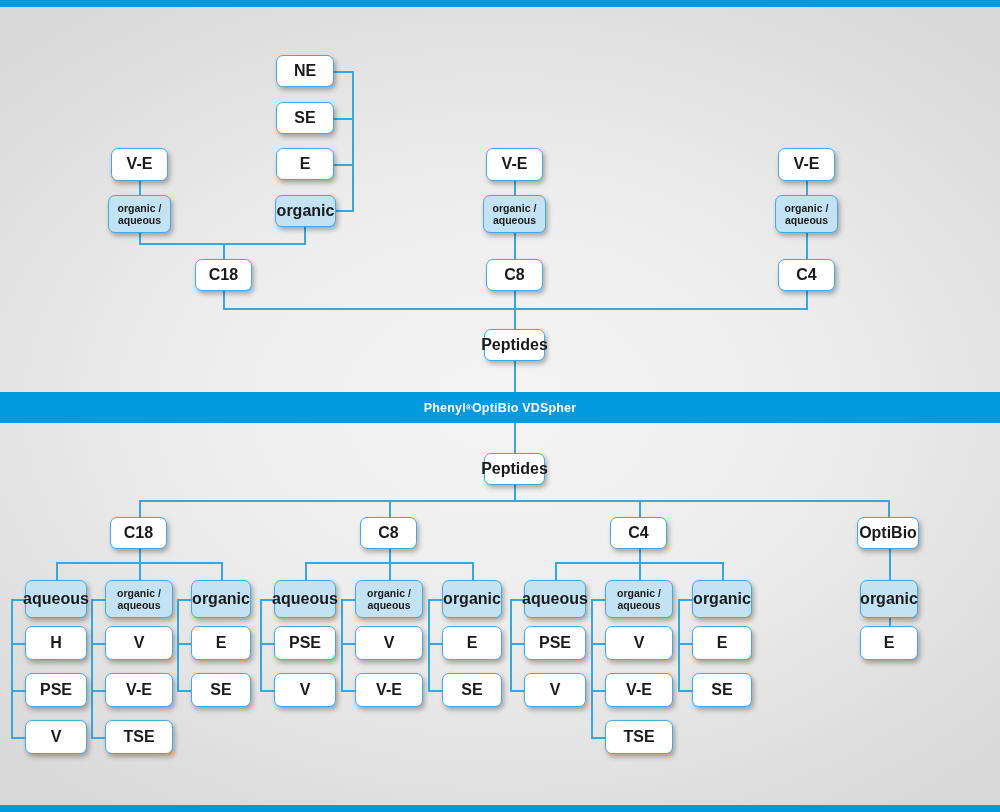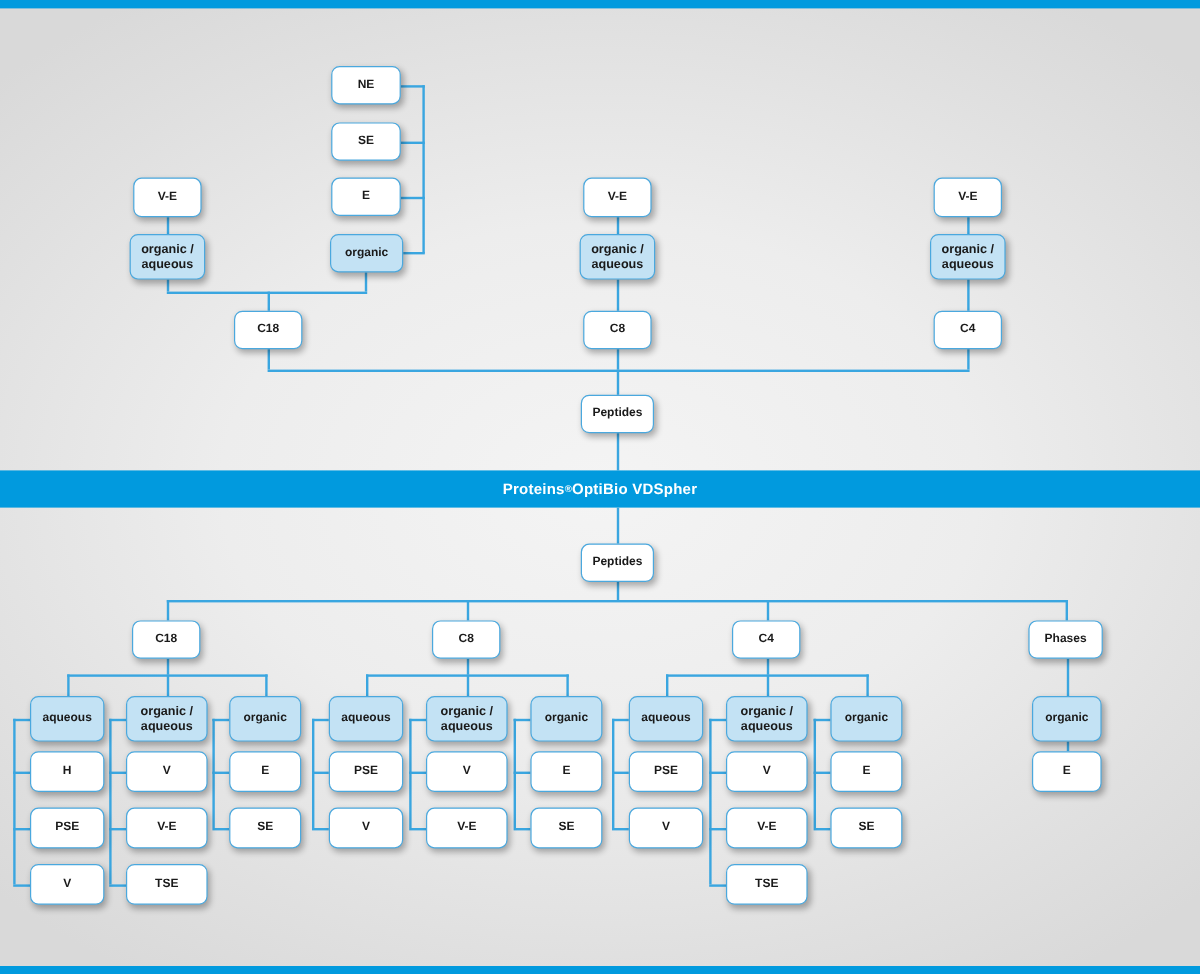--- a/index.html
+++ b/index.html
@@ -32,21 +32,21 @@
   .lnh{height:2px;}
   .lnv{width:2px;}
 
   
   .node{
     position:absolute;box-sizing:border-box;
     border:1.4px solid #4aa8de;border-radius:7px;
     background:#ffffff;
     display:flex;align-items:center;justify-content:center;
     text-align:center;
-    font-size:10px;font-weight:bold;color:#1a1a1a;
+    font-size:16px;font-weight:bold;color:#1a1a1a;
     line-height:1.18;
     box-shadow:2px 3px 5px rgba(0,0,0,.30);
     z-index:3;
     padding:0 3px;
   }
   .node.hl{background:#c3e2f4;text-align:center;}
   .node.sm{font-size:10.5px;}
   .node .l2{display:block;}
 </style>
 </head>
@@ -125,21 +125,21 @@
       <div class="ln lnv" style="left: 806px; top: 291px; height: 17px;"></div>
       <div class="ln lnh" style="left: 223px; top: 308px; width: 585px;"></div>
       <div class="ln lnv" style="left: 514px; top: 308px; height: 21px;"></div>
       <div class="node" style="left: 484px; top: 329px; width: 61px; height: 32px;">
         <div>Peptides</div>
       </div>
       <div class="ln lnv" style="left: 514px; top: 361px; height: 31px;"></div>
     </div>
 
   <div class="banner">
-    <span>Proteins</span>
+    <span>Phenyl</span>
       <sup>®</sup>
       <span> OptiBio VDSpher</span>
   </div>
 
   <div id="bottom-layer">
       <div class="ln lnv" style="left: 514px; top: 423px; height: 30px;"></div>
       <div class="node" style="left: 484px; top: 453px; width: 61px; height: 32px;">
         <div>Peptides</div>
       </div>
       <div class="ln lnv" style="left: 514px; top: 485px; height: 15px;"></div>
@@ -151,21 +151,21 @@
       <div class="node" style="left: 110px; top: 517px; width: 57px; height: 32px;">
         <div>C18</div>
       </div>
       <div class="node" style="left: 360px; top: 517px; width: 57px; height: 32px;">
         <div>C8</div>
       </div>
       <div class="node" style="left: 610px; top: 517px; width: 57px; height: 32px;">
         <div>C4</div>
       </div>
       <div class="node" style="left: 857px; top: 517px; width: 62px; height: 32px;">
-        <div>Phases</div>
+        <div>OptiBio</div>
       </div>
       <div class="ln lnv" style="left: 139px; top: 549px; height: 13px;"></div>
       <div class="ln lnh" style="left: 56px; top: 562px; width: 167px;"></div>
       <div class="ln lnv" style="left: 56px; top: 562px; height: 18px;"></div>
       <div class="ln lnv" style="left: 139px; top: 562px; height: 18px;"></div>
       <div class="ln lnv" style="left: 221px; top: 562px; height: 18px;"></div>
       <div class="node hl" style="left: 25px; top: 580px; width: 62px; height: 38px;">
         <div>aqueous</div>
       </div>
       <div class="ln lnv" style="left: 11px; top: 599px; height: 138px;"></div>

